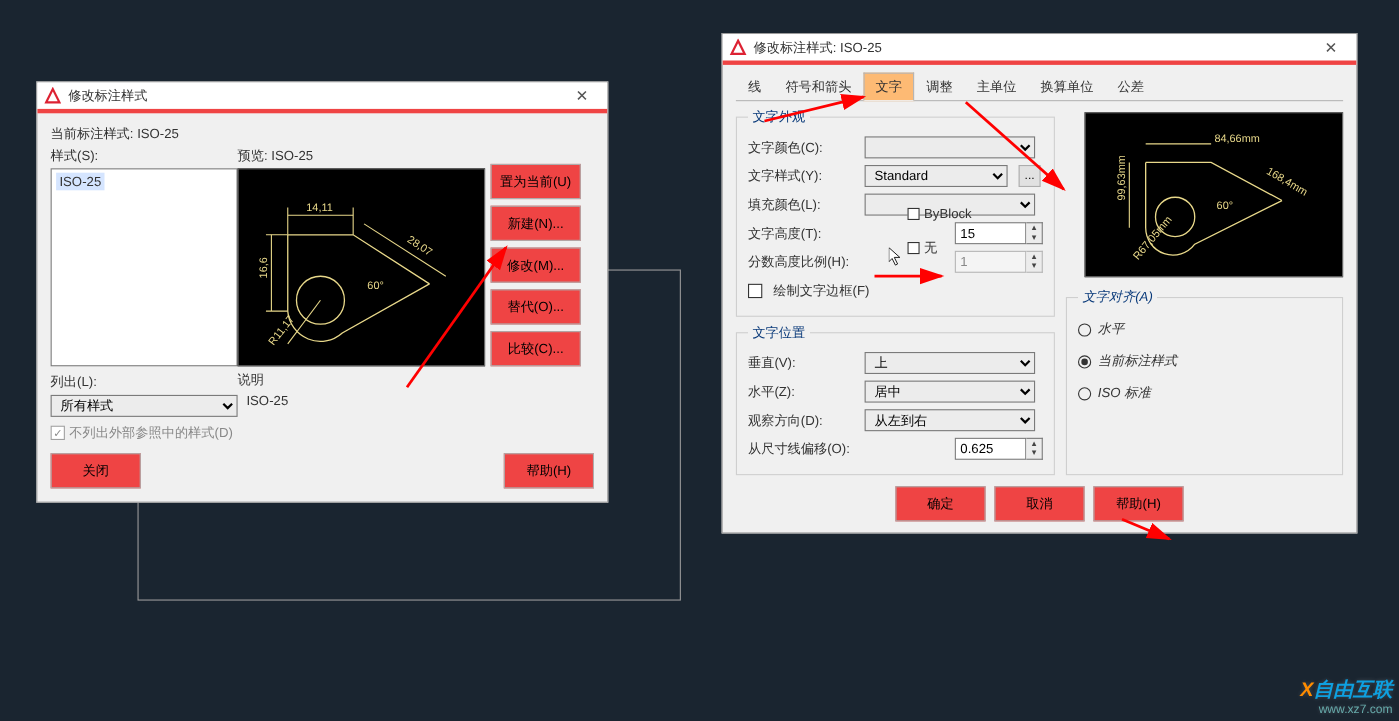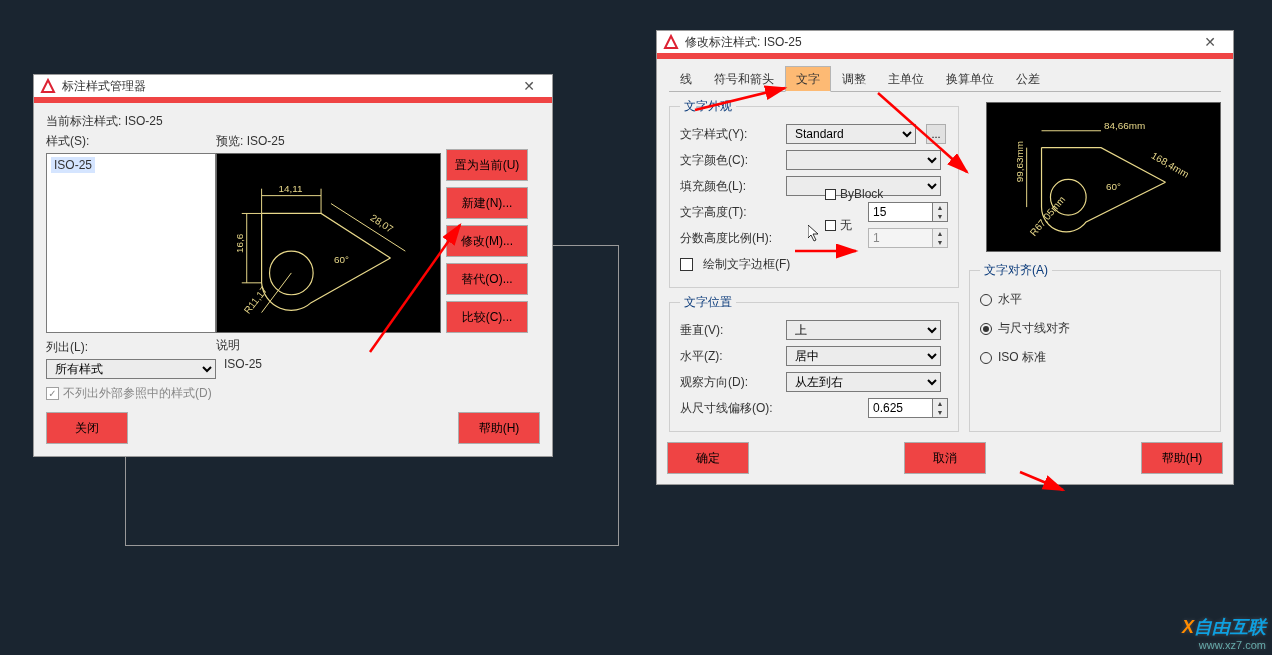--- a/index.html
+++ b/index.html
@@ -27,21 +27,21 @@
     background: #f0f0f0;
     border: 1px solid #9a9a9a;
     box-shadow: none;
   }
   .titlebar {
     height: 28px;
     display:flex;
     align-items:center;
     padding:0 6px;
     background:#fff;
-    border-bottom:6px solid #ef4444;
+    border-bottom:4px solid #ef4444;
     font-size:12px;
   }
   .titlebar .app-icon { width:16px; height:16px; margin-right:6px; display:flex; align-items:center; justify-content:center; }
   .titlebar .title { flex:1; }
   .titlebar .close { width:34px; text-align:center; color:#555; font-size:14px; cursor:default;}
   .body { padding:10px 12px 12px; }
 
   
   #dialog1 { top:74px; left:33px; width:520px; }
   .row { display:flex; }
@@ -79,21 +79,21 @@
   .spin .arrows div { flex:1; font-size:7px; line-height:1; display:flex; align-items:center; justify-content:center; color:#444;}
   .spin.disabled input { background:#f4f4f4; color:#888; border-color:#b5b5b5;}
   .spin.disabled .arrows { border-color:#b5b5b5;}
 
   .preview2 { width:235px; height:150px; background:#000; border:1px solid #666; position:relative; margin-left:auto;}
   .right-col { display:flex; flex-direction:column; }
   .radio-row { display:flex; align-items:center; gap:6px; padding:6px 0;}
   .radio { width:12px; height:12px; border:1px solid #333; border-radius:50%; display:flex; align-items:center; justify-content:center;}
   .radio.checked::after { content:""; width:6px; height:6px; border-radius:50%; background:#333; display:block;}
 
-  .d2-bottom { display:flex; justify-content:space-between; gap:8px; padding:6px 10px 10px;}
+  .d2-bottom { display:flex; justify-content:center; gap:8px; padding:6px 10px 10px;}
   .swatch { width:11px; height:11px; border:1px solid #333; background:#fff; display:inline-block; margin-right:4px; vertical-align:middle;}
   .ellips-btn { width:20px; height:20px; border:1px solid #adadad; background:#e1e1e1; font-size:11px; padding:0; margin-left:4px;}
 
   
   svg.arrows-layer { position:absolute; top:0; left:0; pointer-events:none; }
 
   
   .preview svg, .preview2 svg { position:absolute; inset:0; }
   .dim-txt { fill:#e8d88a; font-size:10px; font-family: sans-serif;}
   .dim-ln { stroke:#e8d88a; stroke-width:1; fill:none;}
@@ -112,21 +112,21 @@
 
 <div class="bg-rect"></div>
 
 <div id="dialog1" class="dialog">
   <div class="titlebar">
     <span class="app-icon">
       <svg viewBox="0 0 16 16" width="16" height="16">
           <path d="M2 14 L8 2 L14 14 Z" fill="none" stroke="#d23" stroke-width="2"></path>
         </svg>
     </span>
-    <span class="title">标注样式管理器</span>
+    <span class="title">修改标注样式</span>
     <span class="close">✕</span>
   </div>
   <div class="body">
     <div class="lbl">当前标注样式: ISO-25</div>
     <div class="row">
 
       <div style="width:170px;">
         <span class="lbl">样式(S):</span>
         <div class="listbox">
           <div class="item">ISO-25</div>
@@ -201,27 +201,27 @@
       <div class="tab">主单位</div>
       <div class="tab">换算单位</div>
       <div class="tab">公差</div>
     </div>
 
     <div style="display:flex; gap:10px;">
       <div style="width:290px;">
         <fieldset>
           <legend>文字外观</legend>
           <div class="form-row">
+            <span class="flabel">文字颜色(C):</span>
+            <select class="fsel long"><option><span class="swatch"></span></option></select>
+          </div>
+          <div class="form-row">
             <span class="flabel">文字样式(Y):</span>
             <select class="fsel" style="width:130px;"><option>Standard</option></select>
             <button class="ellips-btn">...</button>
-          </div>
-          <div class="form-row">
-            <span class="flabel">文字颜色(C):</span>
-            <select class="fsel long"><option><span class="swatch"></span></option></select>
           </div>
           <div class="form-row">
             <span class="flabel">填充颜色(L):</span>
             <select class="fsel long"><option></option></select>
           </div>
           <div class="form-row">
             <span class="flabel">文字高度(T):</span>
             <div style="flex:1"></div>
             <div class="spin">
               <input type="text" value="15" style="">
@@ -284,29 +284,29 @@
             <circle class="shape-ln" cx="82" cy="95" r="18"></circle>
             <line class="dim-ln" x1="55" y1="28" x2="115" y2="28"></line>
             <text class="dim-txt" x="118" y="26">84,66mm</text>
             <line class="dim-ln" x1="40" y1="45" x2="40" y2="105"></line>
             <text class="dim-txt" x="36" y="80" transform="rotate(-90 36 80)">99,63mm</text>
             <text class="dim-txt" x="165" y="55" transform="rotate(30 165 55)">168,4mm</text>
             <text class="dim-txt" x="120" y="88">60°</text>
             <text class="dim-txt" x="48" y="135" transform="rotate(-50 48 135)">R67,05mm</text>
           </svg>
         </div>
-        <fieldset style="margin-top:10px; flex:1;">
+        <fieldset style="margin-top:10px; flex:1;font-style:italic;">
           <legend>文字对齐(A)</legend>
           <div class="radio-row">
             <span class="radio"></span>
             <span>水平</span>
           </div>
           <div class="radio-row">
             <span class="radio checked"></span>
-            <span>与尺寸线对齐</span>
+            <span>当前标注样式</span>
           </div>
           <div class="radio-row">
             <span class="radio"></span>
             <span>ISO 标准</span>
           </div>
         </fieldset>
       </div>
     </div>
   </div>
 

